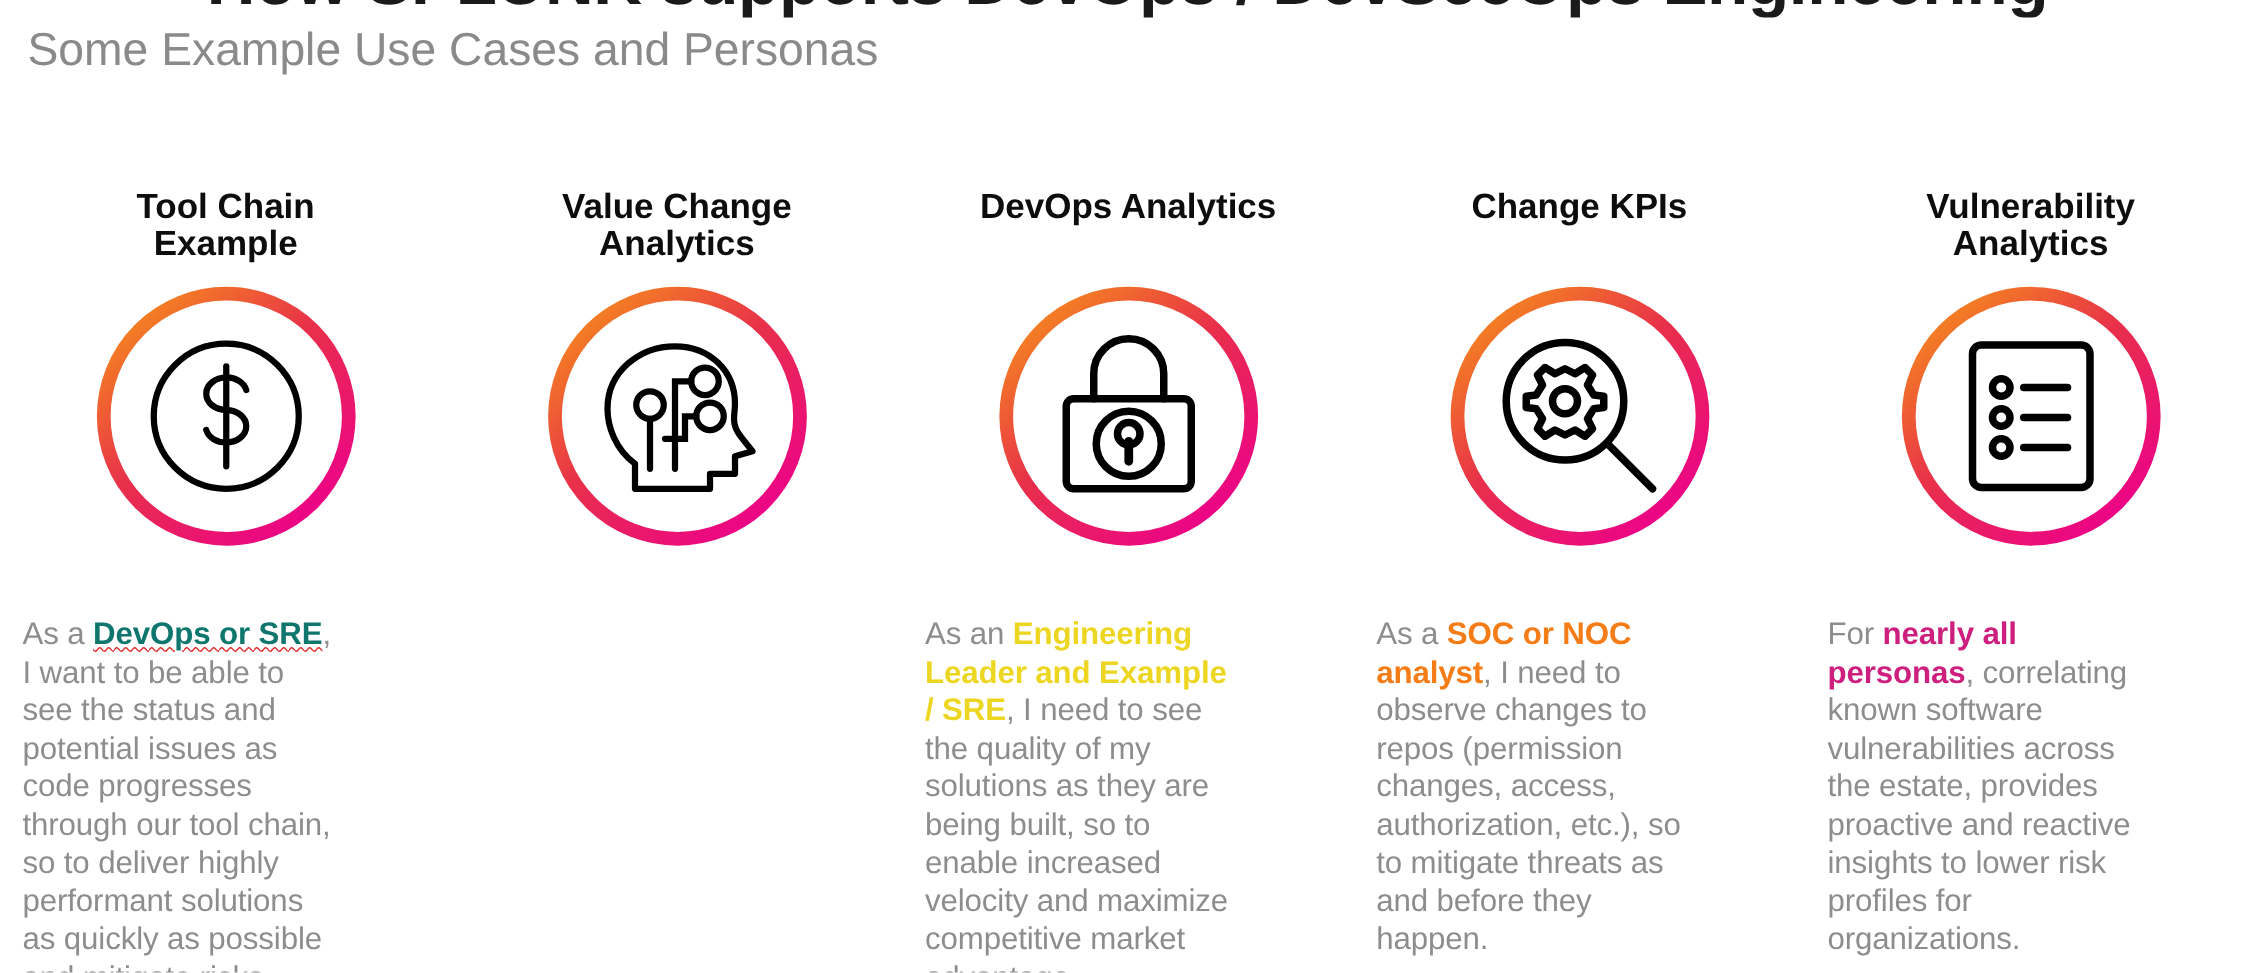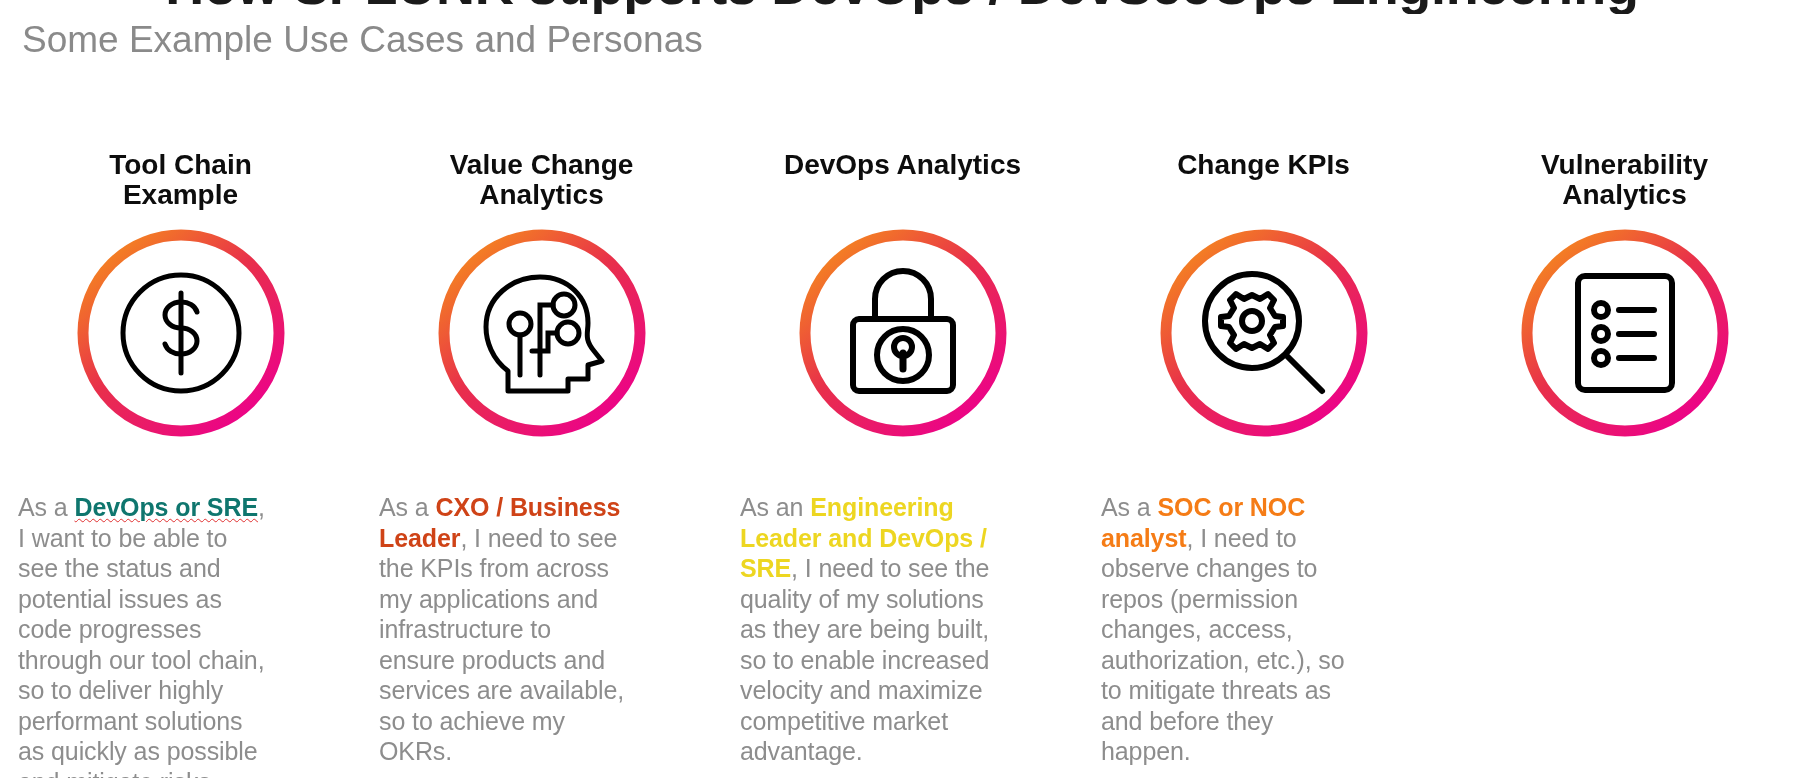--- a/index.html
+++ b/index.html
@@ -185,23 +185,20 @@
         <path d="M36 122 L36 104 C20 92 14 74 14 60 C14 30 40 10 68 10 C96 10 116 30 116 56
                  C116 66 112 72 122 84 L130 94 L116 98 L116 112 L96 112 L96 124 L36 124 Z" fill="none" stroke="#000" stroke-width="5" stroke-linejoin="round"></path>
         <circle cx="48" cy="57" r="11" fill="none" stroke="#000" stroke-width="5"></circle>
         <path d="M48 68 L48 80 L48 108" fill="none" stroke="#000" stroke-width="5" stroke-linecap="round"></path>
         <circle cx="92" cy="38" r="11" fill="none" stroke="#000" stroke-width="5"></circle>
         <path d="M81 38 L68 38 L68 108" fill="none" stroke="#000" stroke-width="5" stroke-linecap="round"></path>
         <circle cx="96" cy="66" r="11" fill="none" stroke="#000" stroke-width="5"></circle>
         <path d="M85 66 L76 66 L76 84 L60 84" fill="none" stroke="#000" stroke-width="5" stroke-linecap="round"></path>
       </svg>
     </div>
-    <div class="persona-text">
-      <span>As a </span><span class="hl hl-orange-dark">CXO / Business Leader</span><span>, I need to see the KPIs from across my applications and infrastructure to ensure products and services are available, so to achieve my OKRs.</span>
-    </div>
   </div>
 
   <div class="column">
     <div class="col-heading">
       <div>
         <span>DevOps Analytics</span>
         <span></span>
       </div>
     </div>
     <div class="icon-wrap">
@@ -217,21 +214,21 @@
       </svg>
       <svg class="glyph" width="128" height="136" viewBox="0 0 128 136">
         <path d="M36 54 L36 34 A28 28 0 0 1 92 34 L92 54" fill="none" stroke="#000" stroke-width="6" stroke-linecap="round"></path>
         <rect x="14" y="54" width="100" height="72" rx="6" fill="none" stroke="#000" stroke-width="6"></rect>
         <circle cx="64" cy="90" r="26" fill="none" stroke="#000" stroke-width="6"></circle>
         <circle cx="64" cy="82" r="9" fill="none" stroke="#000" stroke-width="6"></circle>
         <path d="M64 88 L64 104" stroke="#000" stroke-width="7" stroke-linecap="round"></path>
       </svg>
     </div>
     <div class="persona-text">
-      <span>As an </span><span class="hl hl-yellow">Engineering Leader and DevOps / SRE</span><span>, I need to see the quality of my solutions as they are being built, so to enable increased velocity and maximize competitive market advantage.</span>
+      <span>As an </span><span class="hl hl-yellow">Engineering Leader and Example / SRE</span><span>, I need to see the quality of my solutions as they are being built, so to enable increased velocity and maximize competitive market advantage.</span>
     </div>
   </div>
 
   <div class="column">
     <div class="col-heading">
       <div>
         <span>Change KPIs</span>
         <span></span>
       </div>
     </div>
@@ -281,15 +278,18 @@
       <svg class="glyph" width="110" height="130" viewBox="0 0 110 130">
         <rect x="8" y="8" width="94" height="114" rx="7" fill="none" stroke="#000" stroke-width="6"></rect>
         <circle cx="31" cy="42" r="7" fill="none" stroke="#000" stroke-width="6"></circle>
         <line x1="49" y1="42" x2="84" y2="42" stroke="#000" stroke-width="6" stroke-linecap="round"></line>
         <circle cx="31" cy="66" r="7" fill="none" stroke="#000" stroke-width="6"></circle>
         <line x1="49" y1="66" x2="84" y2="66" stroke="#000" stroke-width="6" stroke-linecap="round"></line>
         <circle cx="31" cy="90" r="7" fill="none" stroke="#000" stroke-width="6"></circle>
         <line x1="49" y1="90" x2="84" y2="90" stroke="#000" stroke-width="6" stroke-linecap="round"></line>
       </svg>
     </div>
+    <div class="persona-text">
+      <span>For </span><span class="hl hl-pink">nearly all personas</span><span>, correlating known software vulnerabilities across the estate, provides proactive and reactive insights to lower risk profiles for organizations.</span>
+    </div>
   </div>
 
 </div>
 
 </body></html>

